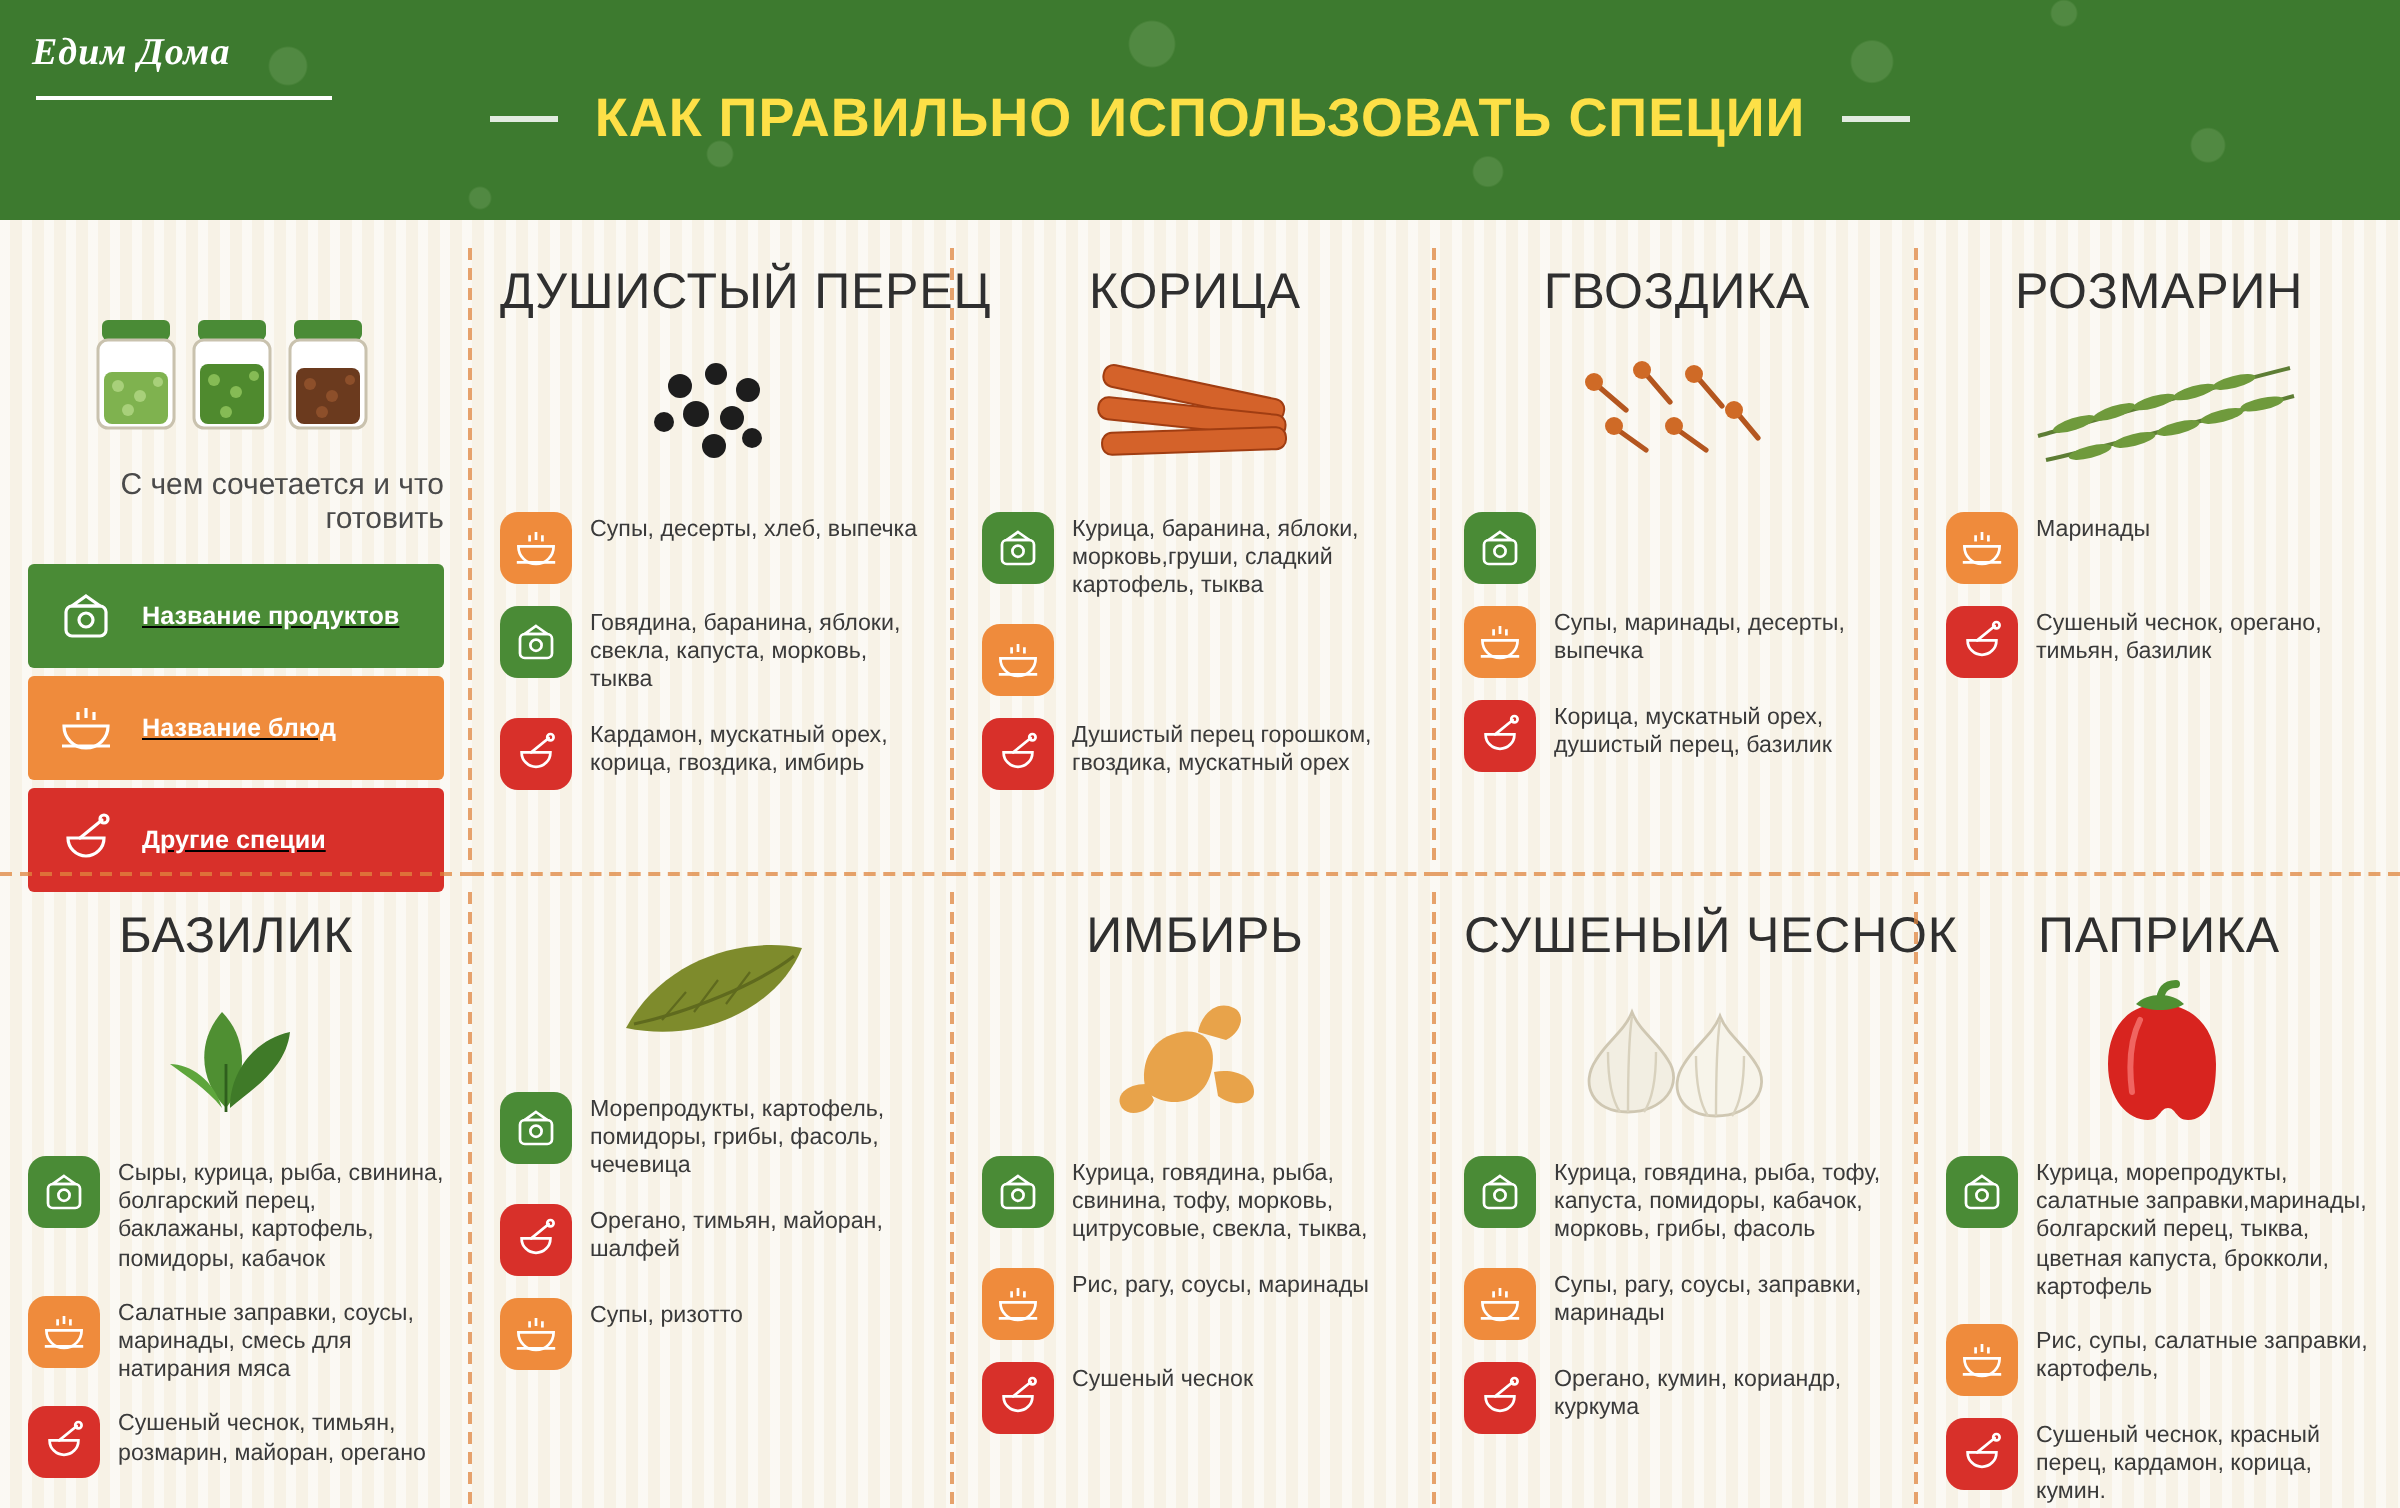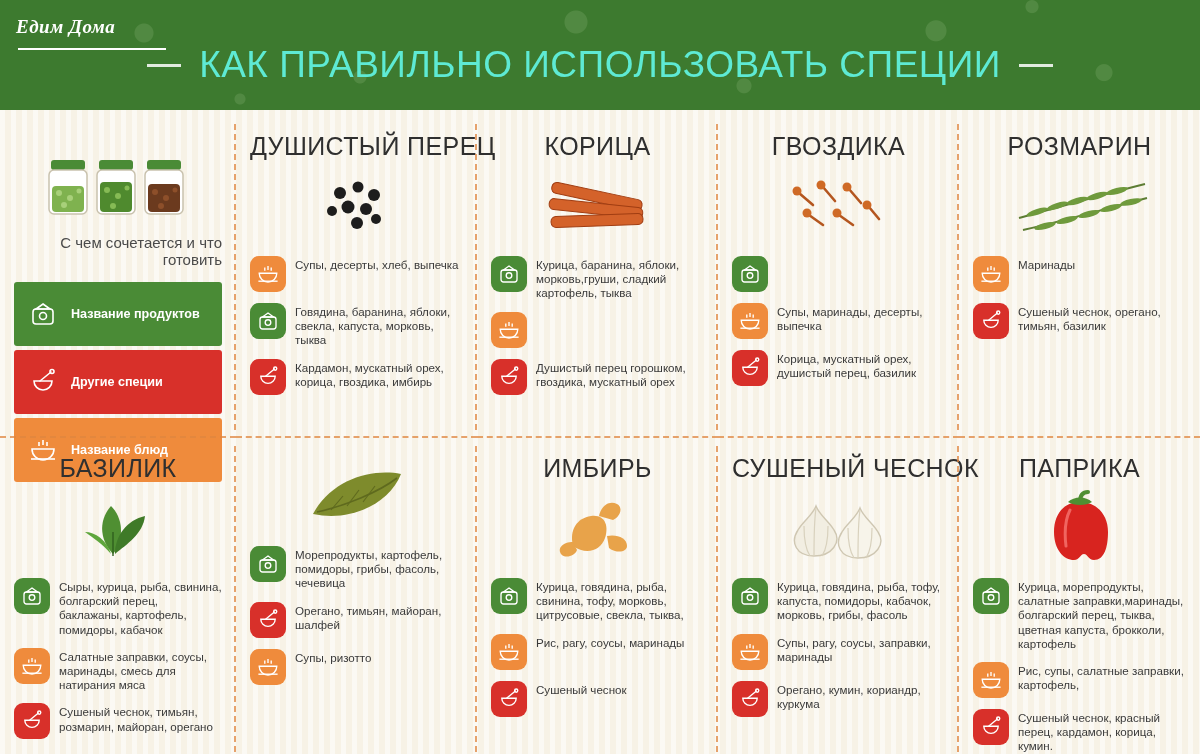--- a/index.html
+++ b/index.html
@@ -63,23 +63,23 @@
     justify-content: center;
     gap: 18px;
   }
   .header-rule {
     width: 34px;
     height: 3px;
     background: #ffffff;
     opacity: 0.85;
   }
   .header-title {
-    color: #5eead4;
-    font-size: 37px;
-    font-weight: normal;
+    color: #fde047;
+    font-size: 27px;
+    font-weight: bold;
     letter-spacing: 0.5px;
     white-space: nowrap;
   }
 
   
   .grid {
     position: relative;
     width: 1200px;
     height: 644px;
     background: #f7f2e6;
@@ -171,24 +171,25 @@
   .legend-caption {
     text-align: right;
     font-size: 15px;
     color: #4a4a4a;
     margin: 12px 0 14px 0;
   }
   .legend-item {
     display: flex;
     align-items: center;
     gap: 11px;
-    height: 64px;
+    height: 52px;
     padding: 0 12px;
     margin-bottom: 4px;
     border-radius: 3px;
+    text-decoration: underline;
   }
   .legend-item.green { background: #4a8b36; }
   .legend-item.orange { background: #ef8b3c; }
   .legend-item.red { background: #d8302a; }
   .legend-label {
     color: #ffffff;
     font-size: 12.6px;
     font-weight: 600;
   }
   .legend-icon {
@@ -254,40 +255,40 @@
       <span class="legend-icon">
         <svg width="30" height="30" viewBox="0 0 30 30" fill="none" stroke="#ffffff" stroke-width="1.6">
           <rect x="5" y="10" width="20" height="15" rx="3"></rect>
           <path d="M15 5 L22 10 H8 Z"></path>
           <circle cx="15" cy="17" r="3.5"></circle>
         </svg>
       </span>
       <span class="legend-label">Название продуктов</span>
     </div>
 
+    <div class="legend-item orange">
+      <span class="legend-icon">
+        <svg width="30" height="30" viewBox="0 0 30 30" fill="none" stroke="#ffffff" stroke-width="1.6">
+          <path d="M4 14 H26 a11 11 0 0 1 -22 0 Z"></path>
+          <path d="M3 24 H27"></path>
+          <path d="M11 11 v-4 M15 10 v-5 M19 11 v-4"></path>
+        </svg>
+      </span>
+      <span class="legend-label">Название блюд</span>
+    </div>
+
     <div class="legend-item red">
       <span class="legend-icon">
         <svg width="30" height="30" viewBox="0 0 30 30" fill="none" stroke="#ffffff" stroke-width="1.6">
           <path d="M6 14 H24 a9 9 0 0 1 -18 0 Z"></path>
           <path d="M12 14 L23 5" stroke-linecap="round"></path>
           <circle cx="24" cy="4.5" r="2"></circle>
         </svg>
       </span>
       <span class="legend-label">Другие специи</span>
-    </div>
-
-    <div class="legend-item orange">
-      <span class="legend-icon">
-        <svg width="30" height="30" viewBox="0 0 30 30" fill="none" stroke="#ffffff" stroke-width="1.6">
-          <path d="M4 14 H26 a11 11 0 0 1 -22 0 Z"></path>
-          <path d="M3 24 H27"></path>
-          <path d="M11 11 v-4 M15 10 v-5 M19 11 v-4"></path>
-        </svg>
-      </span>
-      <span class="legend-label">Название блюд</span>
     </div>
   </div>
 
   <div class="cell">
     <div class="vdash"></div>
     <div class="hdash"></div>
     <div class="spice-title">ДУШИСТЫЙ ПЕРЕЦ</div>
     <div class="spice-art">
       <svg width="110" height="70" viewBox="0 0 110 70">
         <g fill="#1d1d1d">

